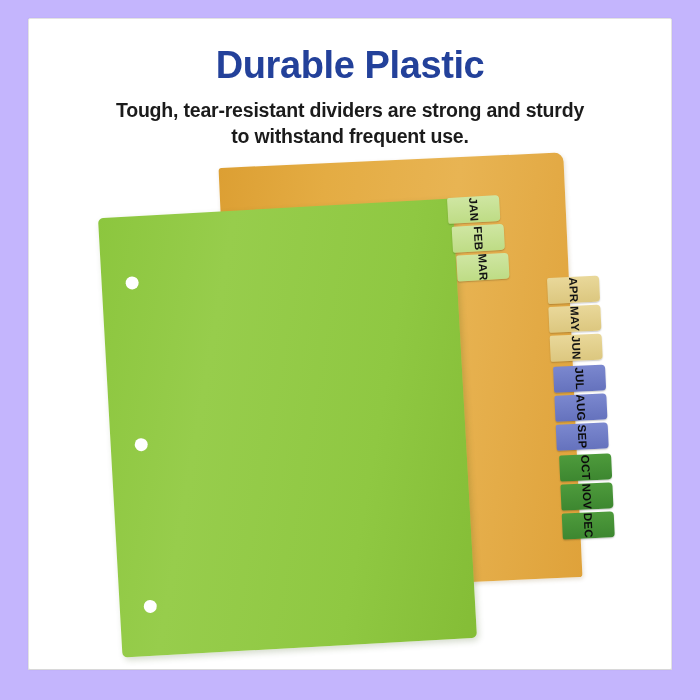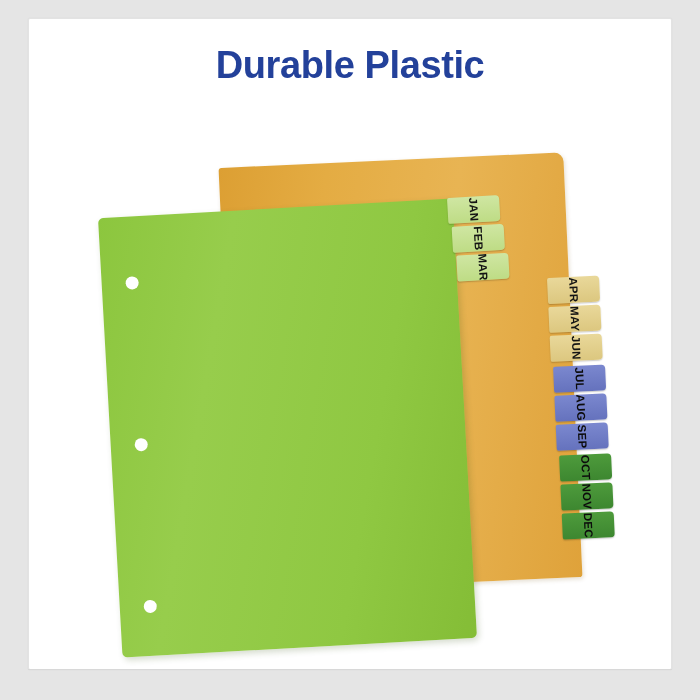--- a/index.html
+++ b/index.html
@@ -11,21 +11,21 @@
     width: 700px;
     height: 700px;
     font-family: "Liberation Sans", sans-serif;
     overflow: hidden;
   }
 
   #stage {
     position: relative;
     width: 700px;
     height: 700px;
-    background: #e5e5e5;
+    background: #c4b5fd;
   }
 
   
   .card-frame {
     position: absolute;
     left: 28px;
     top: 18px;
     width: 644px;
     height: 652px;
     border: 1px solid #e3e3e3;
@@ -179,20 +179,24 @@
 </head>
 <body>
 
 <div id="stage">
 
   <div class="card-frame"></div>
   <div class="bottom-rule"></div>
 
   <div class="headline-block">
     <h1 class="headline">Durable Plastic</h1>
+    <p class="subhead">
+      <span class="ln">Tough, tear-resistant dividers are strong and sturdy</span>
+      <span class="ln">to withstand frequent use.</span>
+    </p>
   </div>
 
   <div class="photo">
 
     <div class="sheet-orange">
       <span class="hole h1"></span>
       <span class="hole h2"></span>
       <span class="hole h3"></span>
     </div>
 

